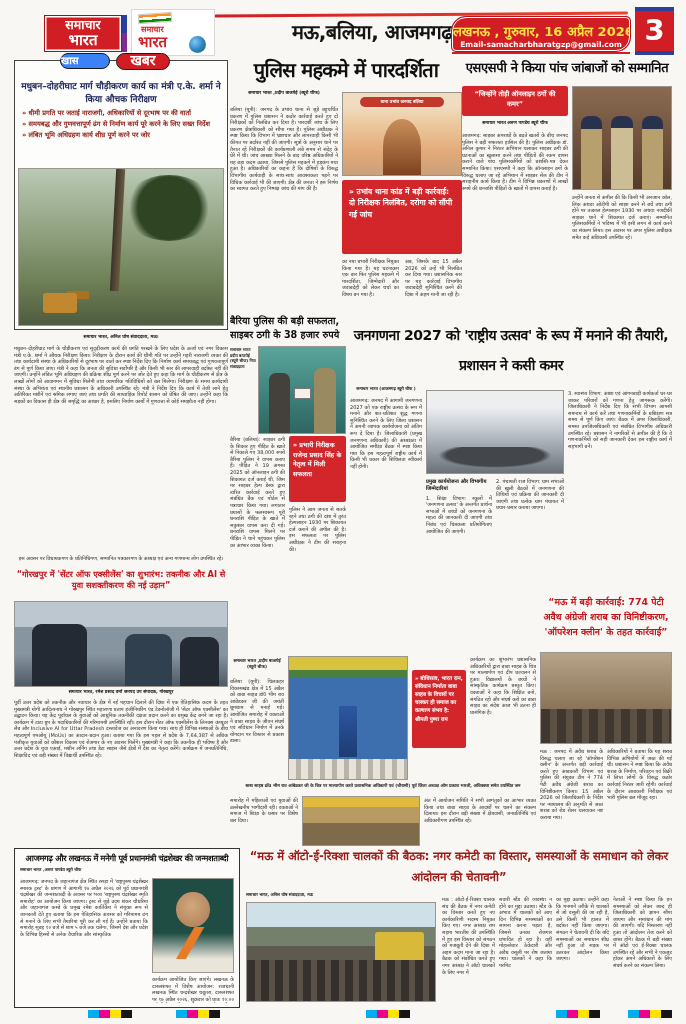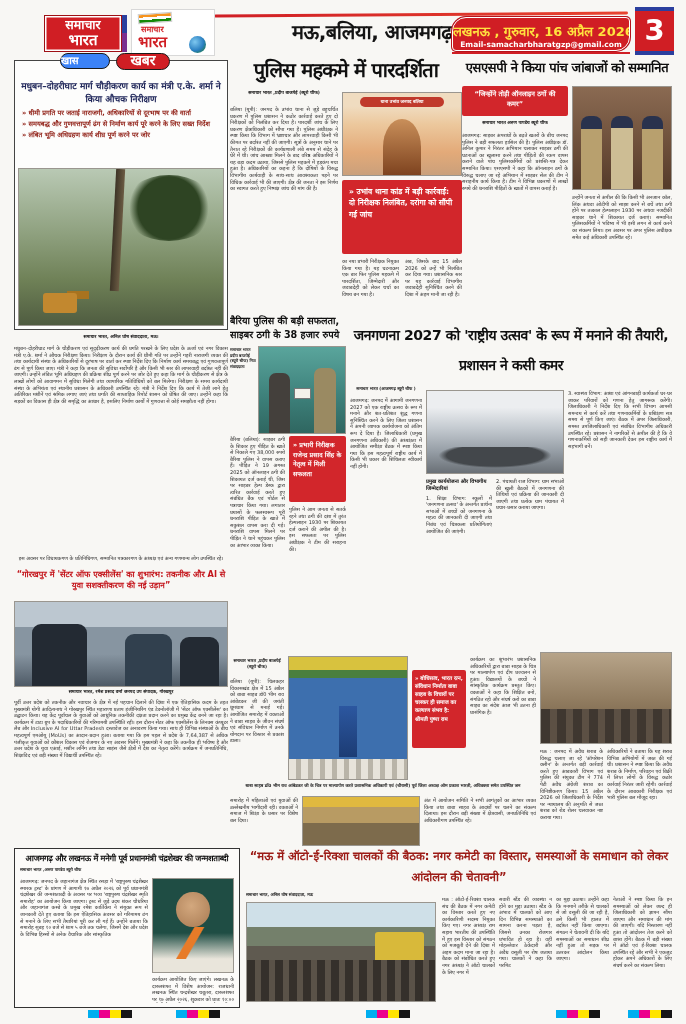--- a/index.html
+++ b/index.html
@@ -154,20 +154,21 @@
   <div class="photo ph-meeting" style="left:426px;top:390px;width:138px;height:84px">
     <div class="table"></div>
   </div>
   <div class="abs" style="left:426px;top:478px;width:66px;height:114px;overflow:hidden">
     <div class="hl" style="font-size:5.2px;line-height:1.4;margin-bottom:2px">प्रमुख कार्ययोजना और विभागीय जिम्मेदारियां</div>
     <div class="bt" style="height:96px">1. शिक्षा विभाग: स्कूलों में 'जनगणना उत्सव' के अन्तर्गत प्रार्थना सभाओं में बच्चों को जनगणना के महत्व की जानकारी दी जाएगी तथा निबंध एवं चित्रकला प्रतियोगिताएं आयोजित की जाएंगी।</div>
   </div>
   <div class="abs bt" style="left:496px;top:478px;width:68px;height:114px">2. पंचायती राज विभाग: ग्राम सभाओं की खुली बैठकों में जनगणना की तिथियों एवं प्रक्रिया की जानकारी दी जाएगी तथा प्रत्येक ग्राम पंचायत में प्रचार-प्रसार कराया जाएगा।</div>
   <div class="abs bt" style="left:568px;top:390px;width:104px;height:202px">3. स्वास्थ्य विभाग: आशा एवं आंगनबाड़ी कार्यकर्ता घर-घर जाकर परिवारों को गणना हेतु जागरूक करेंगी। जिलाधिकारी ने निर्देश दिए कि सभी विभाग आपसी समन्वय से कार्य करें तथा गणनाकर्मियों के प्रशिक्षण सत्र समय से पूर्ण किए जाएं। बैठक में अपर जिलाधिकारी, समस्त उपजिलाधिकारी एवं संबंधित विभागीय अधिकारी उपस्थित रहे। प्रशासन ने नागरिकों से अपील की है कि वे गणनाकर्मियों को सही जानकारी देकर इस राष्ट्रीय कार्य में सहभागी बनें।</div>
 
+  <div class="abs redtext" style="left:540px;top:594px;width:132px;height:56px;font-size:9.4px;line-height:1.6">“मऊ में बड़ी कार्रवाई: 774 पेटी अवैध अंग्रेजी शराब का विनिष्टीकरण, 'ऑपरेशन क्लीन' के तहत कार्रवाई”</div>
   <div class="photo ph-liquor" style="left:540px;top:652px;width:132px;height:92px">
     <div class="crowd"></div>
   </div>
   <div class="abs bt" style="left:540px;top:748px;width:63px;height:96px">मऊ : जनपद में अवैध शराब के विरुद्ध चलाए जा रहे 'ऑपरेशन क्लीन' के अन्तर्गत बड़ी कार्रवाई करते हुए आबकारी विभाग एवं पुलिस की संयुक्त टीम ने 774 पेटी अवैध अंग्रेजी शराब का विनिष्टीकरण किया। 15 अप्रैल 2026 को जिलाधिकारी के निर्देश पर न्यायालय की अनुमति से जब्त शराब को रोड रोलर चलवाकर नष्ट कराया गया।</div>
   <div class="abs bt" style="left:607px;top:748px;width:65px;height:96px">अधिकारियों ने बताया कि यह शराब विभिन्न अभियोगों में जब्त की गई थी। प्रशासन ने स्पष्ट किया कि अवैध शराब के निर्माण, परिवहन एवं बिक्री में लिप्त लोगों के विरुद्ध कठोर कार्रवाई निरंतर जारी रहेगी। कार्रवाई के दौरान आबकारी निरीक्षक एवं भारी पुलिस बल मौजूद रहा।</div>
 
   <div class="abs byline" style="left:230px;top:658px;width:54px;height:18px;font-size:4.4px">समाचार भारत ,प्रदीप बाजपेई (ब्यूरो चीफ)</div>
   <div class="abs bt" style="left:230px;top:678px;width:54px;height:102px">बलिया (यूपी): चिलकहर विकासखंड क्षेत्र में 15 अप्रैल को बाबा साहब डॉ0 भीम राव आंबेडकर जी की जयंती धूमधाम से मनाई गई। आयोजित समारोह में वक्ताओं ने बाबा साहब के जीवन संघर्ष एवं संविधान निर्माण में उनके योगदान पर विस्तार से प्रकाश डाला।</div>
   <div class="photo ph-stage" style="left:288px;top:656px;width:120px;height:124px">
     <div class="podium"></div>

